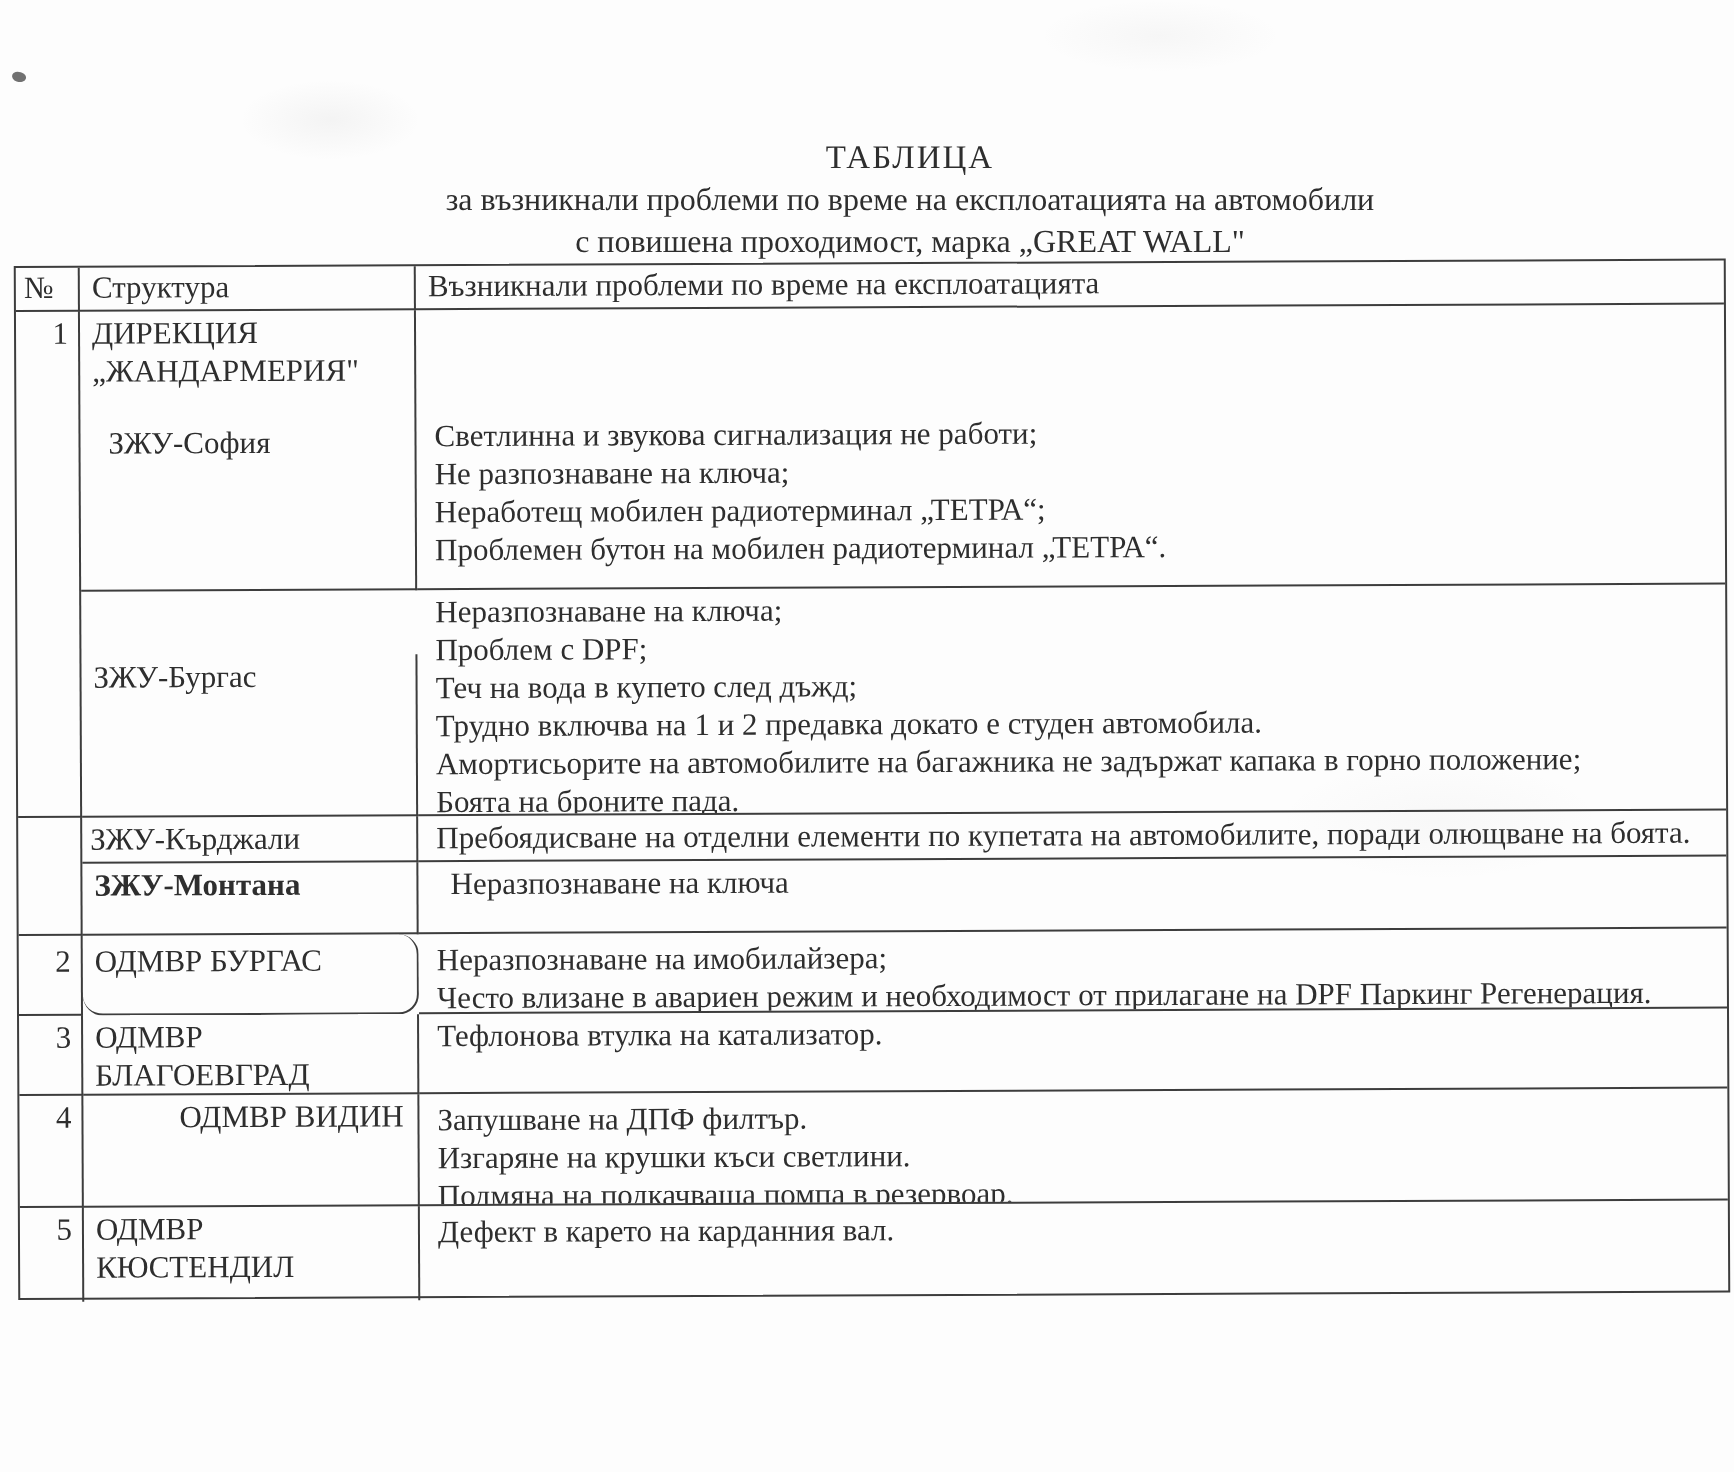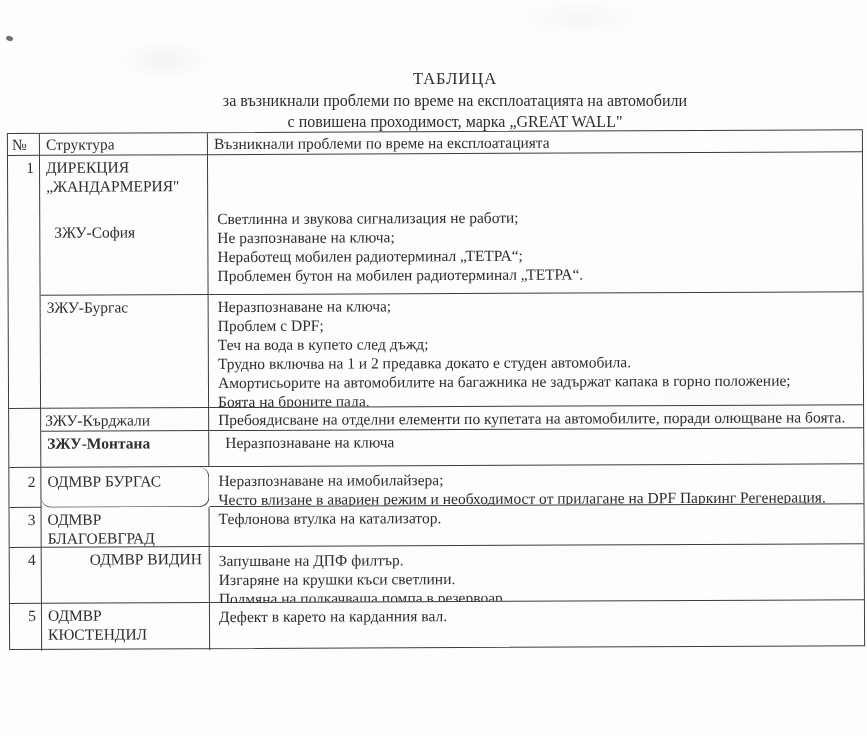--- a/index.html
+++ b/index.html
@@ -44,34 +44,34 @@
   .numc{text-align:right;padding-right:5px;padding-left:2px;}
   .probc{padding-left:9px;}
   .hdr{padding-top:1px;}
 
   .h-num{grid-row:1;grid-column:1;text-align:left;padding-left:4px;}
   .h-struct{grid-row:1;grid-column:2;}
   .h-prob{grid-row:1;grid-column:3;}
   .n1{grid-row:2/4;grid-column:1;}
   .s1a{grid-row:2;grid-column:2;}
   .p1a{grid-row:2;grid-column:3;padding-top:54px;}
-  .s1b{grid-row:3;grid-column:2;}
+  .s1b{grid-row:3;grid-column:2;margin-top:32px;}
   .p1b{grid-row:3;grid-column:3;}
   .n1x{grid-row:4/6;grid-column:1;}
   .s1c{grid-row:4;grid-column:2;padding-left:4px;}
   .p1c{grid-row:4;grid-column:3;}
   .s1d{grid-row:5;grid-column:2;font-weight:bold;}
   .p1d{grid-row:5;grid-column:3;padding-left:16px;}
   .n2{grid-row:6;grid-column:1;}.s2{grid-row:6;grid-column:2;}.p2{grid-row:6;grid-column:3;padding-top:4px;}
   .s2{padding-top:4px;border-radius:10px;}.n2{padding-top:4px;}
   .n3{grid-row:7;grid-column:1;}.s3{grid-row:7;grid-column:2;}.p3{grid-row:7;grid-column:3;}
   .n4{grid-row:8;grid-column:1;}.s4{grid-row:8;grid-column:2;padding-left:48px;}.p4{grid-row:8;grid-column:3;padding-top:4px;}
   .n5{grid-row:9;grid-column:1;}.s5{grid-row:9;grid-column:2;}.p5{grid-row:9;grid-column:3;padding-top:4px;}
 
-  .sub-unit{margin-top:27px;margin-left:8px;}
+  .sub-unit{margin-top:17px;margin-left:8px;}
 </style>
 </head>
 <body>
 
 <div class="smudge sm1"></div>
 <div class="smudge sm2"></div>
 <div class="smudge sm3"></div>
 <div class="speck"></div>
 
 <div class="titles">

